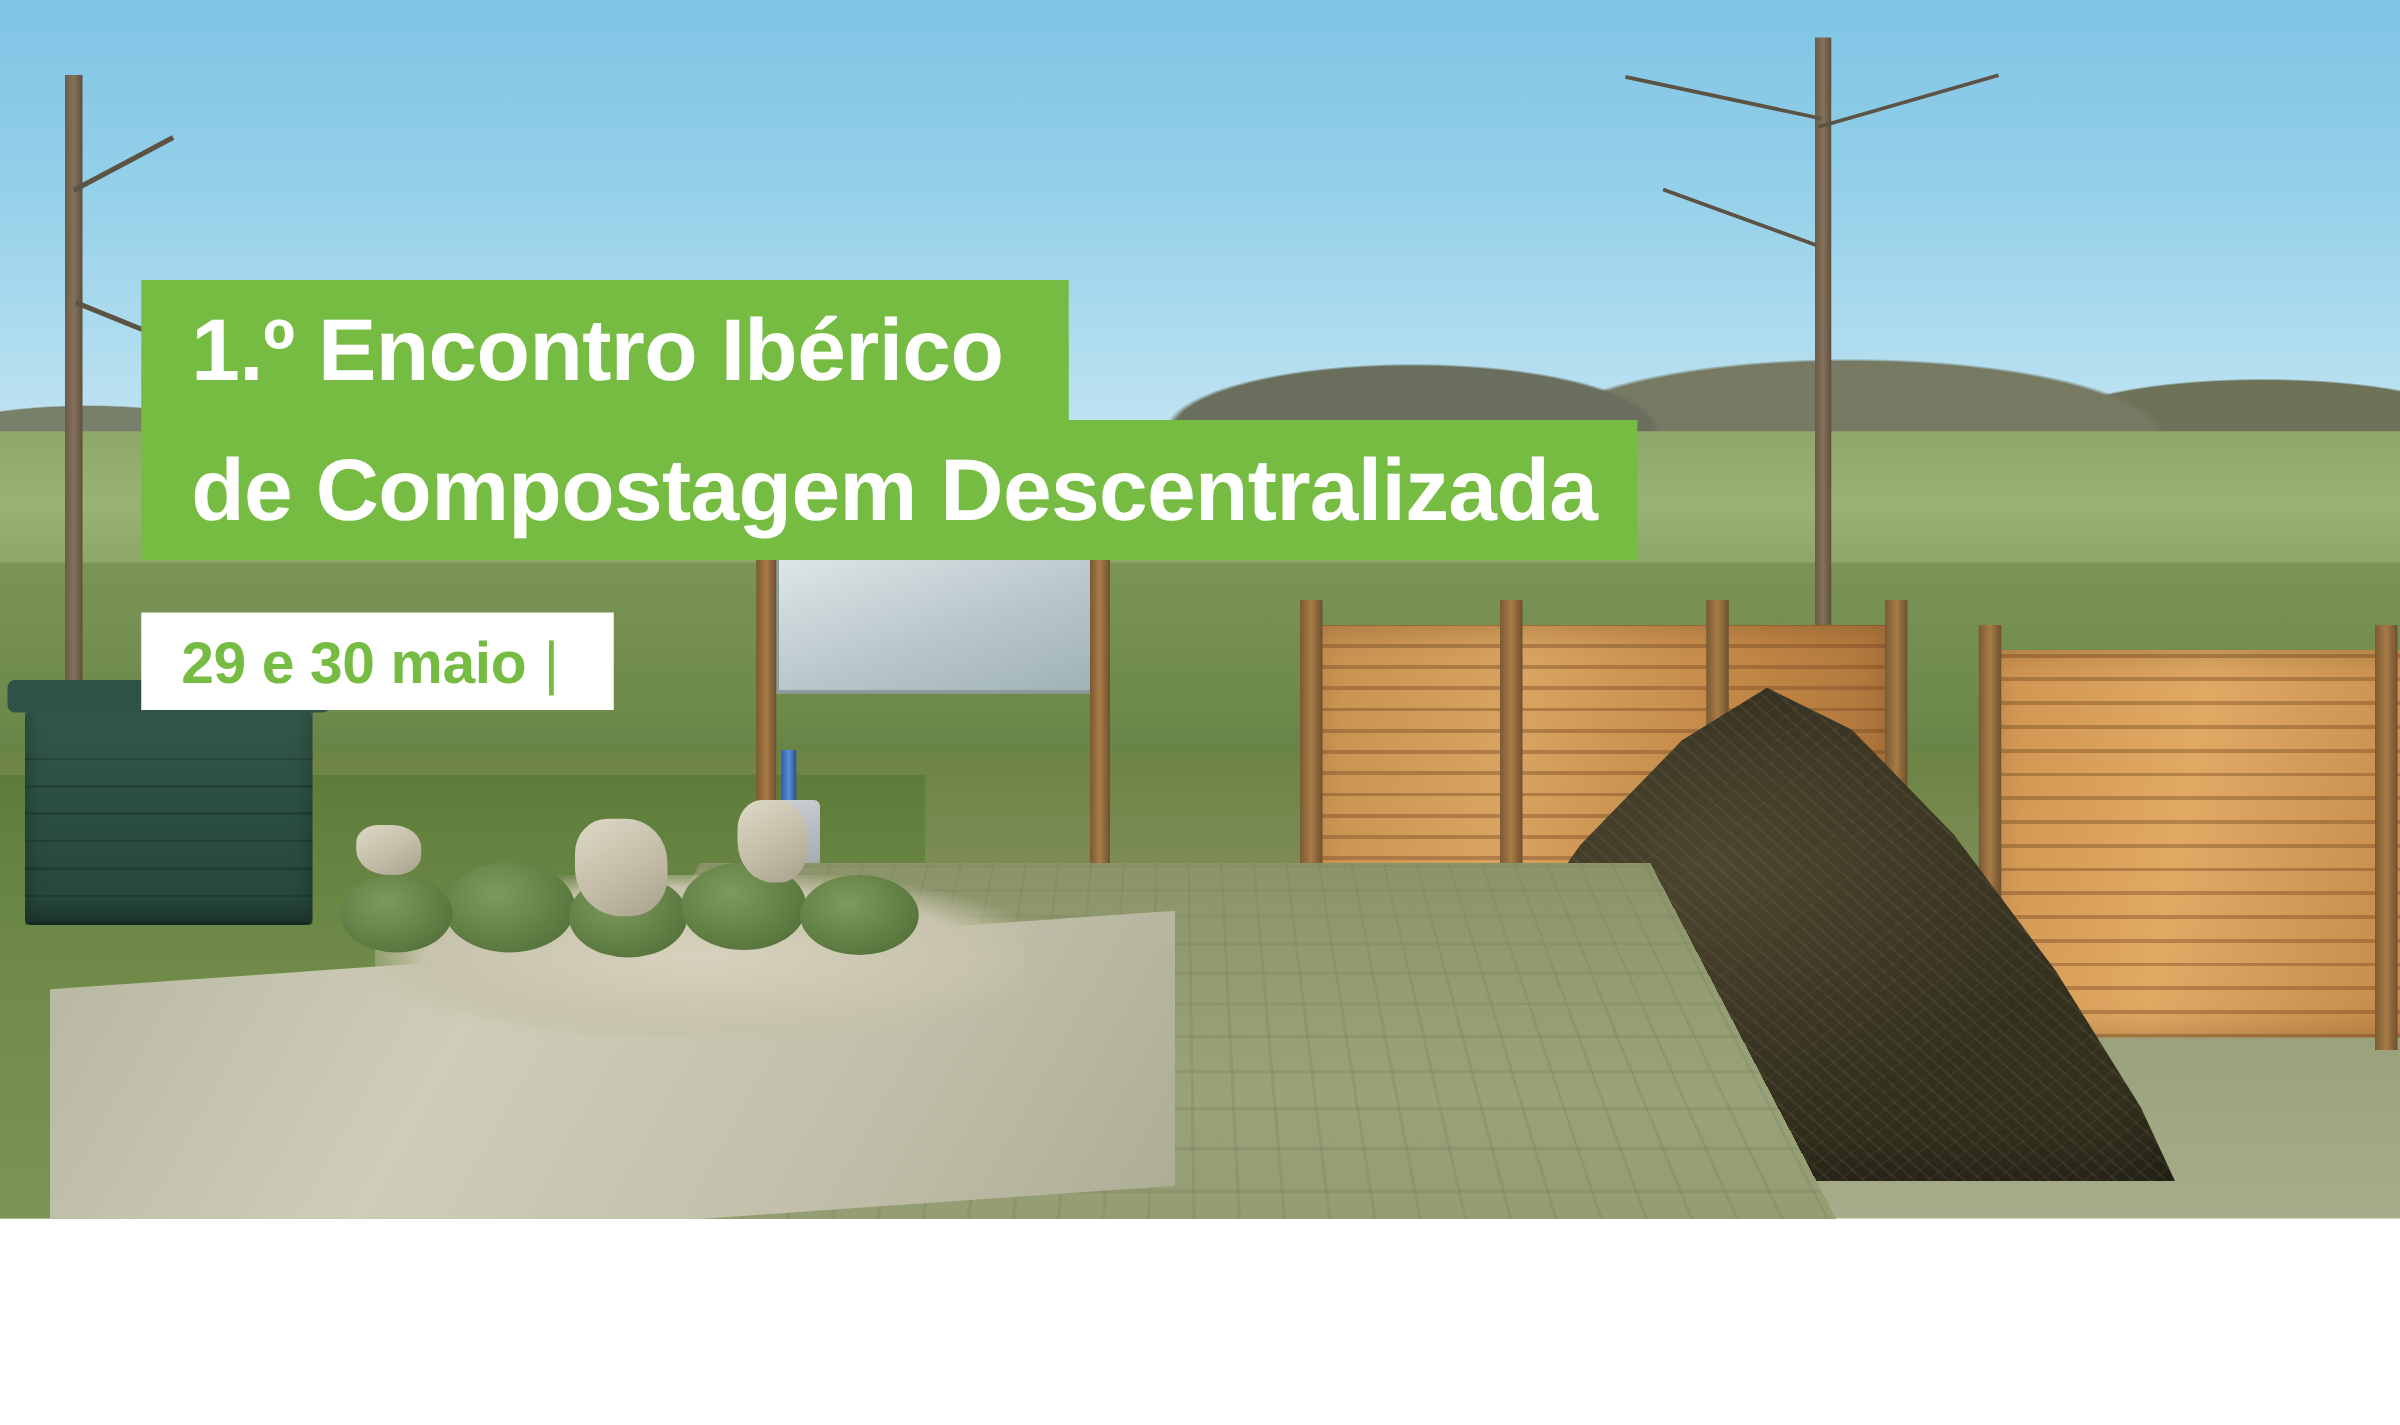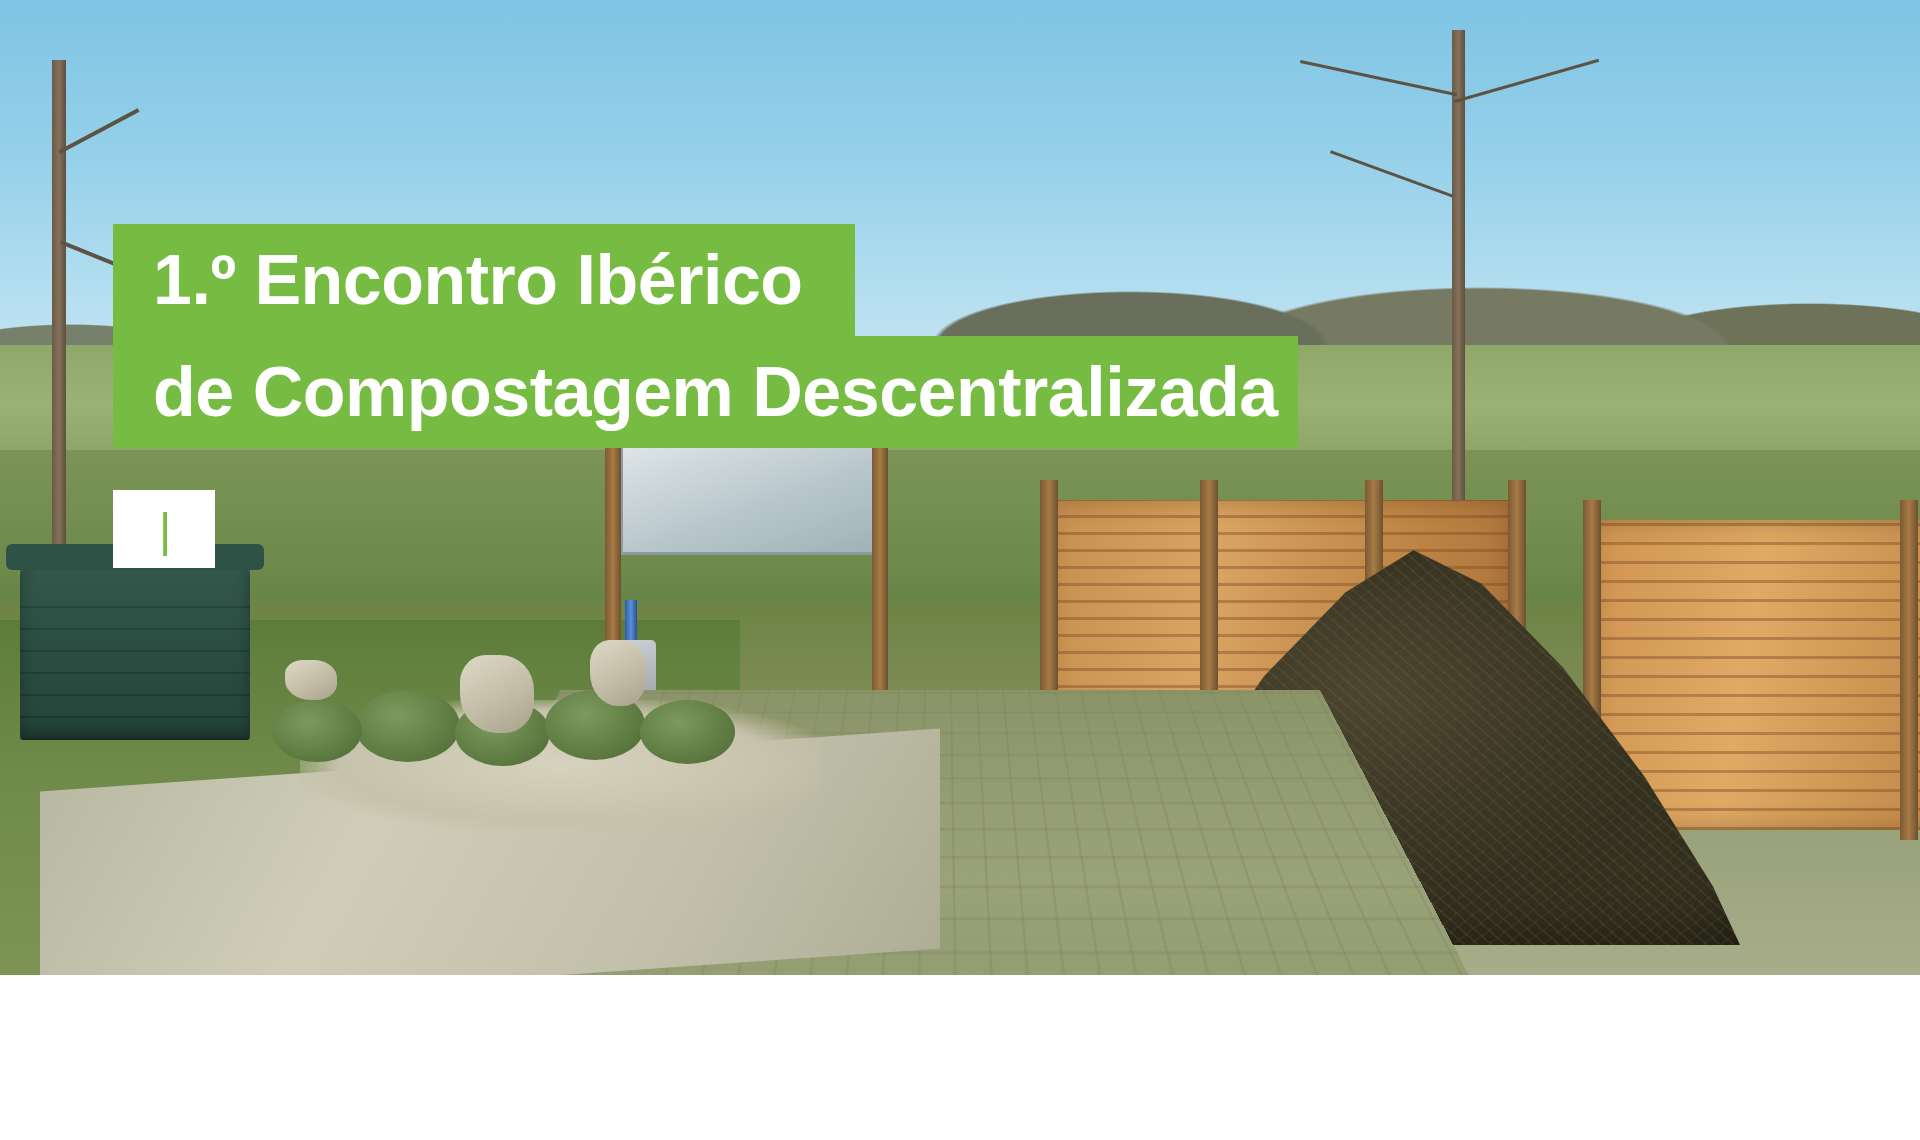--- a/index.html
+++ b/index.html
@@ -135,21 +135,21 @@
   .title-block {
     position:absolute; background:#76bc43; color:#ffffff;
     font-weight:700; letter-spacing:-.5px; white-space:nowrap;
     display:flex; align-items:center;
   }
   #title-line-1 {
     left:113px; top:224px; height:112px; padding:0 52px 0 40px;
     font-size:70px; line-height:1;
   }
   #title-line-2 {
-    left:113px; top:336px; height:112px; padding:0 20px 0 40px;
+    left:113px; top:336px; height:112px; padding:0 32px 0 40px;
     font-size:70px; line-height:1;
   }
   #date-block {
     position:absolute; left:113px; top:490px; height:78px; padding:0 30px 0 32px;
     background:#ffffff; color:#76bc43; font-size:47px; font-weight:700;
     display:flex; align-items:center; white-space:nowrap; letter-spacing:-.3px;
   }
   #date-block .sep { margin:0 14px; font-weight:400; }
 
   
@@ -211,20 +211,21 @@
     <div class="shrub" style="left:272px;top:700px;width:90px;height:62px;"></div>
     <div class="rock" style="left:460px;top:655px;width:74px;height:78px;"></div>
     <div class="rock" style="left:590px;top:640px;width:56px;height:66px;"></div>
     <div class="rock" style="left:285px;top:660px;width:52px;height:40px;"></div>
   </div>
 
   <div class="title-block" id="title-line-1">1.º Encontro Ibérico</div>
   <div class="title-block" id="title-line-2">de Compostagem Descentralizada</div>
 
   <div id="date-block">
+    <span>29 e 30 maio</span>
     <span class="sep">|</span>
   </div>
 
   <div id="sponsor-bar">
 
     
     
     
 
     

